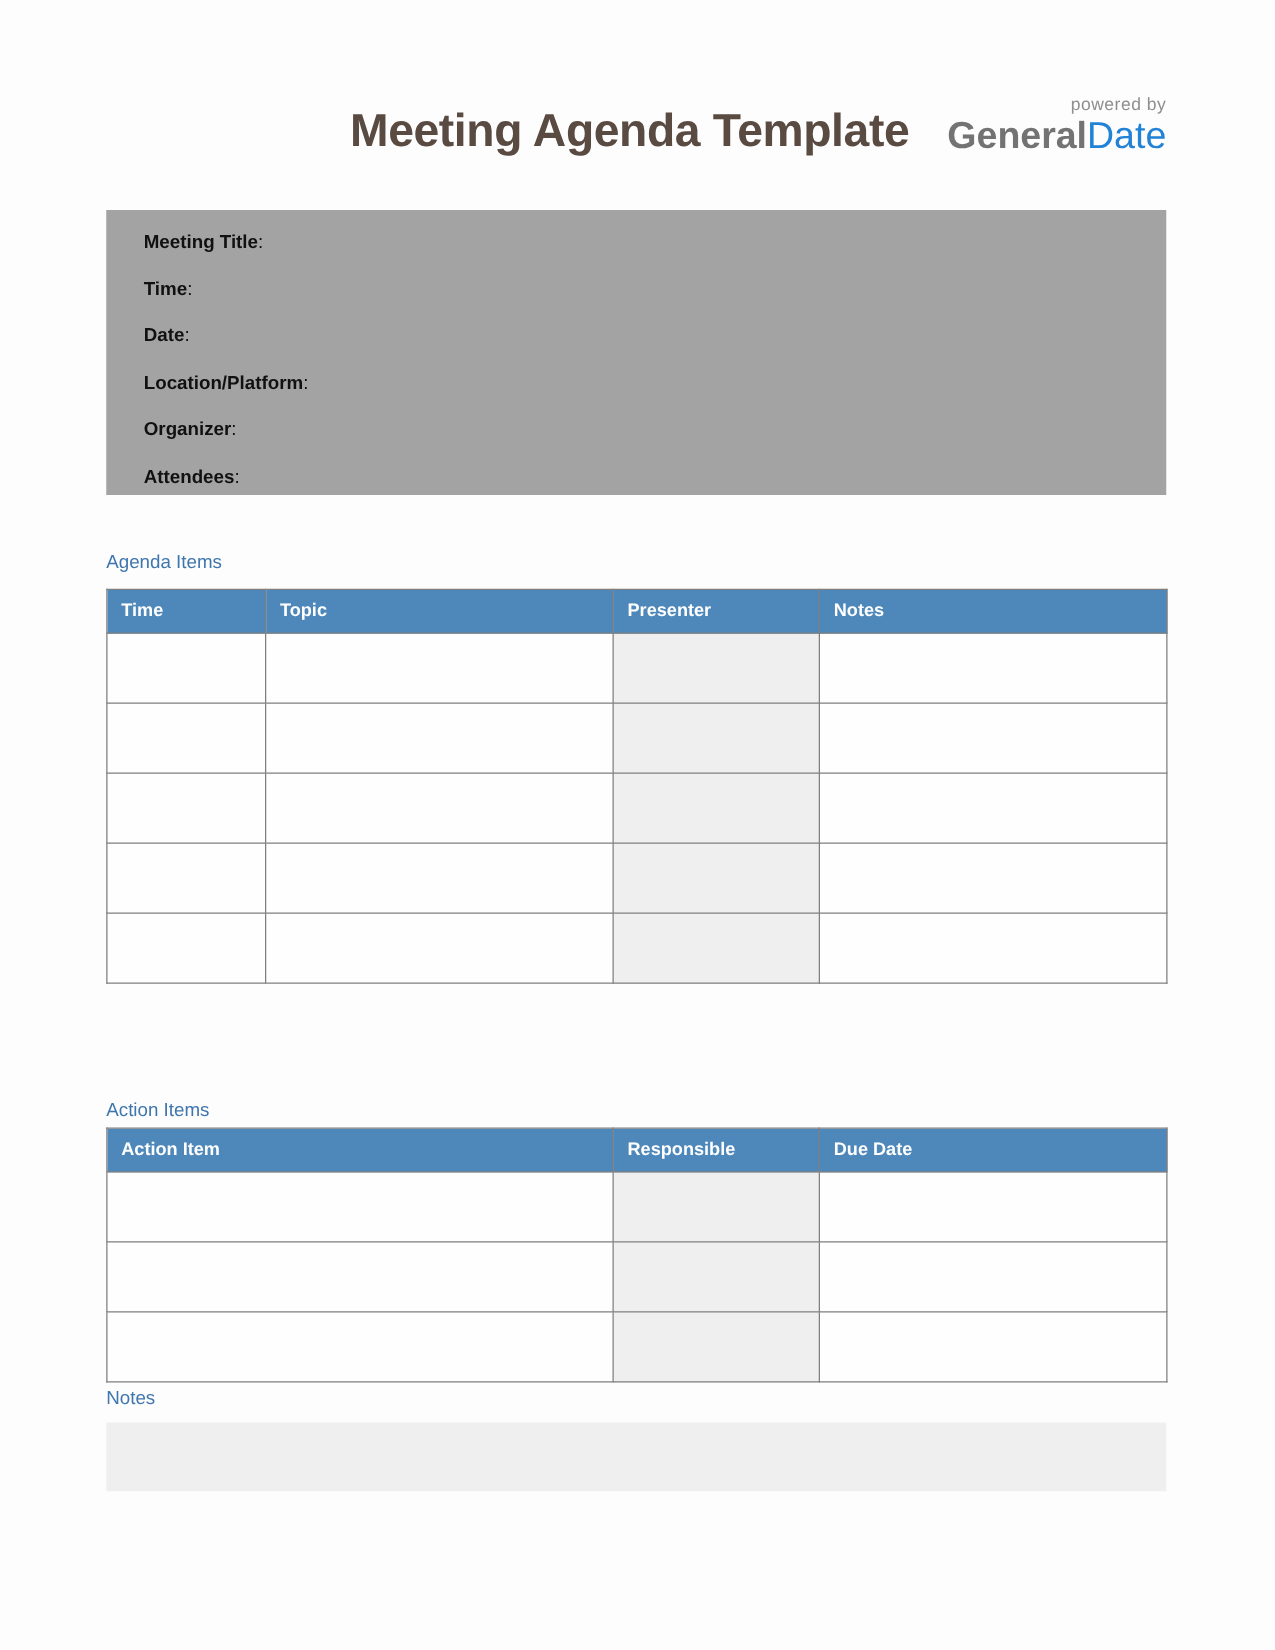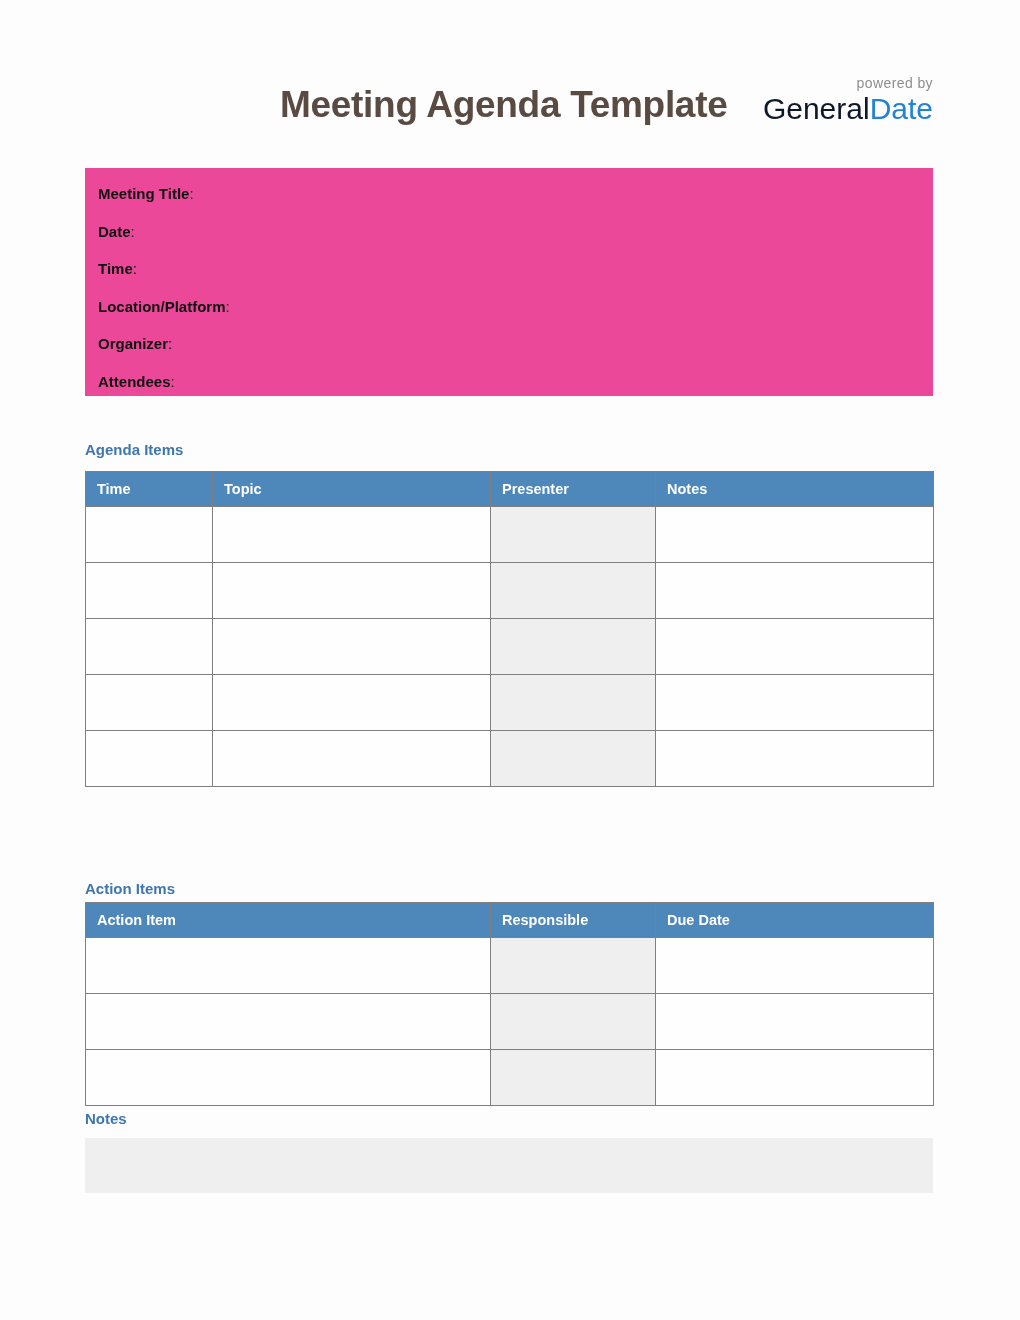--- a/index.html
+++ b/index.html
@@ -58,33 +58,33 @@
     margin-left: 22px;
     font-family: "Liberation Sans", sans-serif;
     line-height: 18px;
   }
   .brand-name {
     font-size: 30px;
     line-height: 34px;
     font-family: "Liberation Sans", sans-serif;
     white-space: nowrap;
   }
-  .brand-general { color: #0f172a; }
+  .brand-general { color: #737373; font-weight: bold; }
   .brand-blue { color: #2182d6; }
 
   
   .info-block {
     position: absolute;
     left: 85px;
     top: 168px;
     width: 848px;
     height: 228px;
-    background: #ec4899;
+    background: #a3a3a3;
     box-sizing: border-box;
-    padding: 14px 0 0 13px;
+    padding: 14px 0 0 30px;
   }
   .info-row {
     height: 37.5px;
     line-height: 24px;
     font-size: 15px;
     color: #111111;
     white-space: nowrap;
   }
   .info-label {
     font-weight: bold;
@@ -93,21 +93,21 @@
   .info-colon {
     font-weight: normal;
     color: #111111;
   }
 
   
   .section-label {
     position: absolute;
     left: 85px;
     font-size: 15px;
-    font-weight: bold;
+    font-weight: normal;
     color: #3f76ad;
     white-space: nowrap;
   }
   #label-agenda { top: 441px; }
   #label-action { top: 880px; }
   #label-notes  { top: 1110px; }
 
   
   table.grid {
     position: absolute;
@@ -178,22 +178,22 @@
     <div class="brand">
       <div class="brand-powered">powered by</div>
       <div class="brand-name">
         <span class="brand-general">General</span><span class="brand-blue">Date</span>
       </div>
     </div>
   </div>
 
   <div class="info-block" id="info-block">
       <div class="info-row"><span class="info-label">Meeting Title</span><span class="info-colon">:</span><span class="info-value"></span></div>
+      <div class="info-row"><span class="info-label">Time</span><span class="info-colon">:</span><span class="info-value"></span></div>
       <div class="info-row"><span class="info-label">Date</span><span class="info-colon">:</span><span class="info-value"></span></div>
-      <div class="info-row"><span class="info-label">Time</span><span class="info-colon">:</span><span class="info-value"></span></div>
       <div class="info-row"><span class="info-label">Location/Platform</span><span class="info-colon">:</span><span class="info-value"></span></div>
       <div class="info-row"><span class="info-label">Organizer</span><span class="info-colon">:</span><span class="info-value"></span></div>
       <div class="info-row"><span class="info-label">Attendees</span><span class="info-colon">:</span><span class="info-value"></span></div>
     </div>
 
   <div class="section-label" id="label-agenda">Agenda Items</div>
 
   <table class="grid" id="agenda-table">
     <colgroup>
       <col class="c-time">

